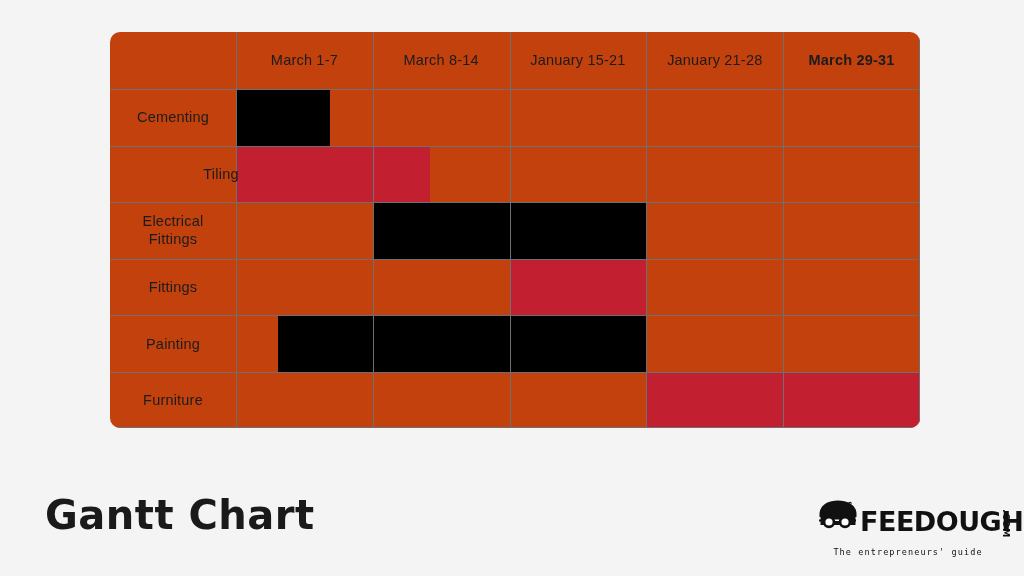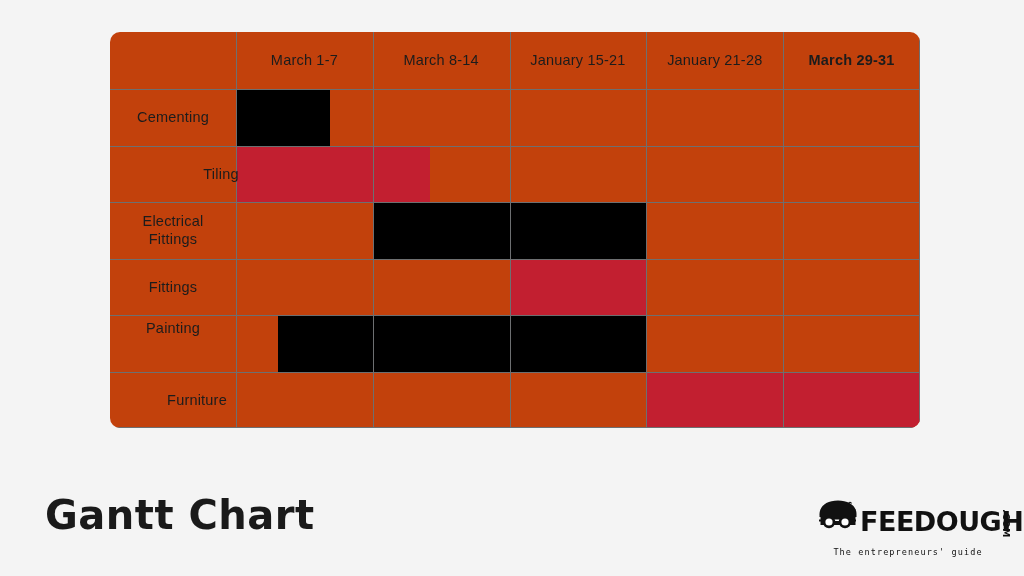--- a/index.html
+++ b/index.html
@@ -197,26 +197,26 @@
         <div>
           <span>Electrical</span>
           <span>Fittings</span>
         </div>
       </div>
       <div class="row-label" style="top: 226.5px; height: 56.5px;">
         <div>
           <span>Fittings</span>
         </div>
       </div>
-      <div class="row-label" style="top: 268px; height: 56.5px;">
+      <div class="row-label" style="top: 284px; height: 56.5px;">
         <div>
           <span>Painting</span>
         </div>
       </div>
-      <div class="row-label" style="top: 339.5px; height: 56.5px; margin-left: 24px;">
+      <div class="row-label" style="top: 339.5px; height: 56.5px;">
         <div>
           <span>Furniture</span>
         </div>
       </div>
     </div>
 
 </div>
 
 <div id="chart-title">Gantt Chart</div>
 

